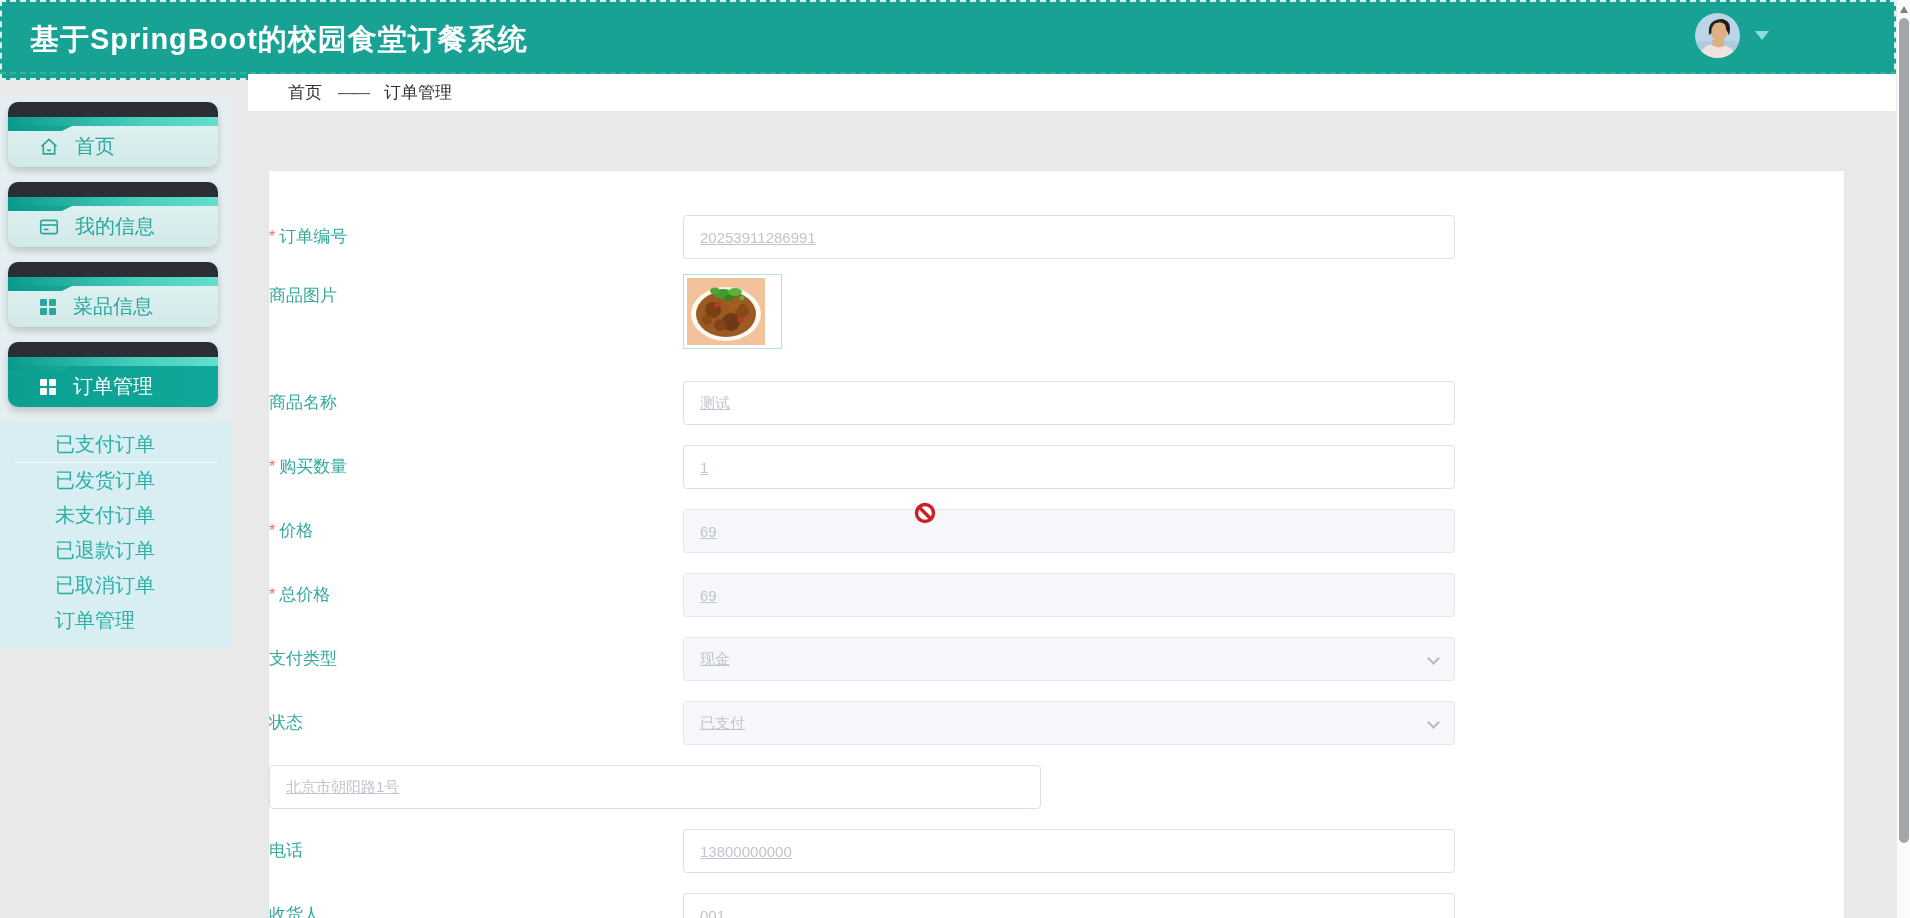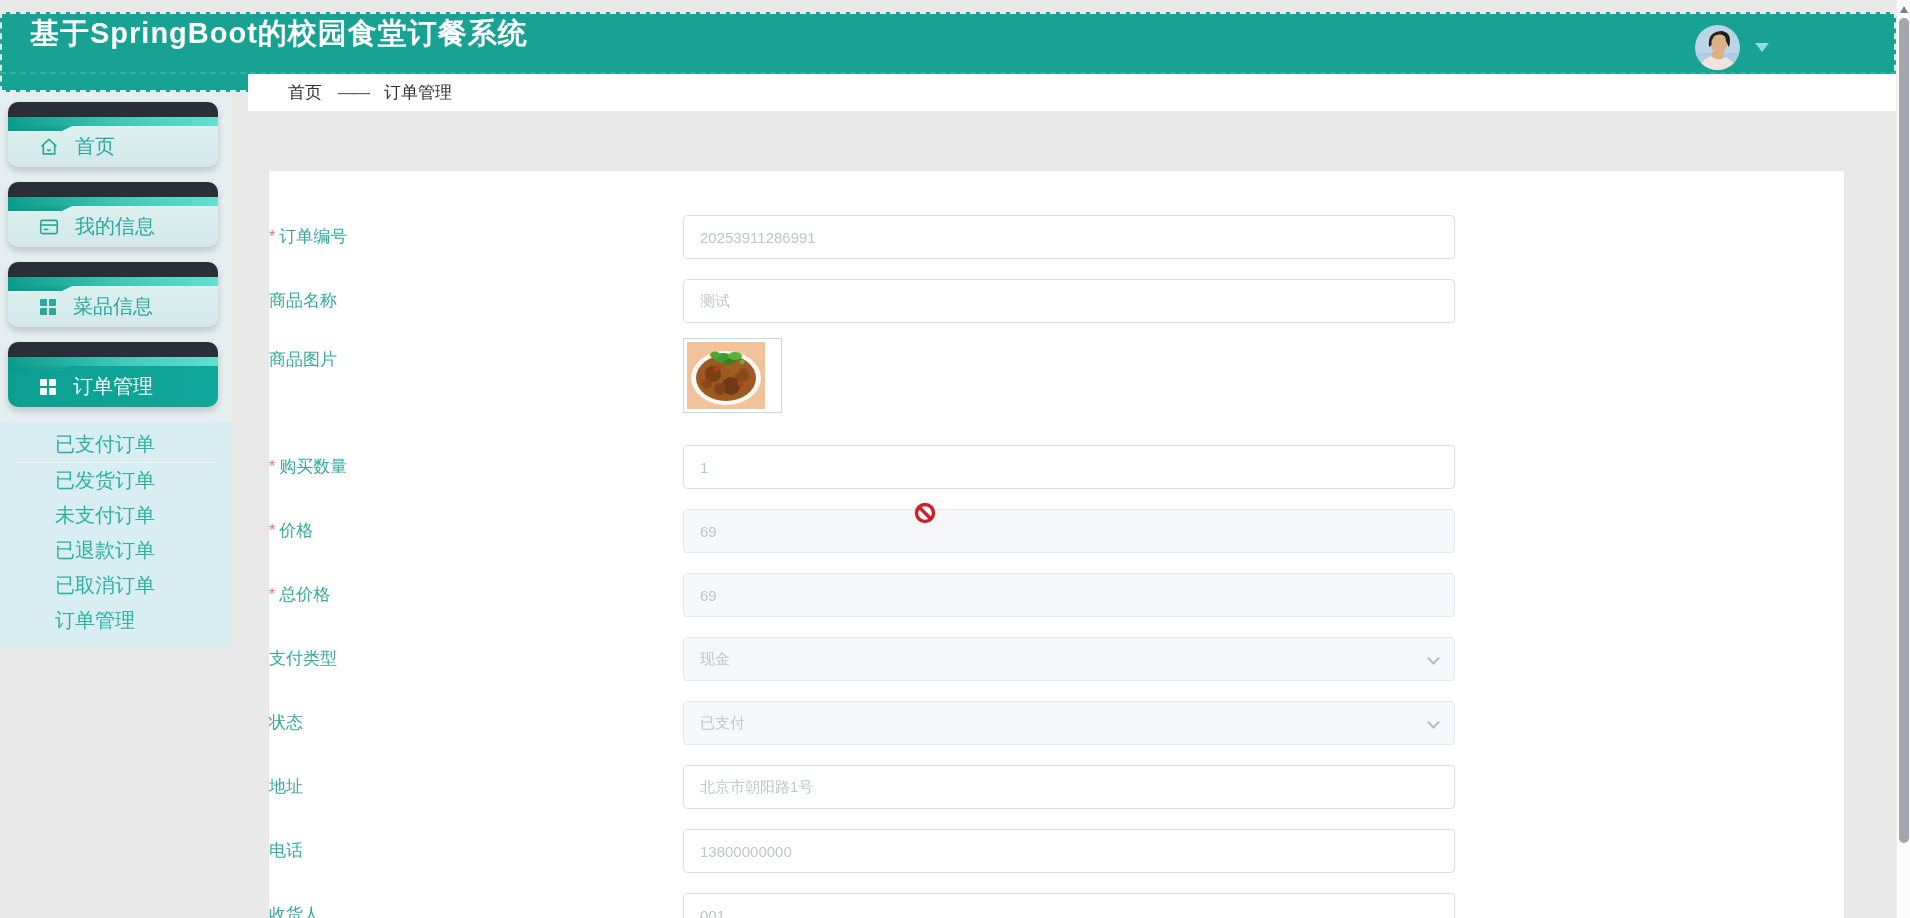--- a/index.html
+++ b/index.html
@@ -1,21 +1,21 @@
 <!DOCTYPE html>
 <html><head>
 <meta charset="utf-8">
 <style>
   * { margin:0; padding:0; box-sizing:border-box; }
   html,body { width:1910px; height:918px; overflow:hidden; }
   body { position:relative; background:#e9e9e9; font-family:"Liberation Sans","DejaVu Sans",sans-serif; }
 
   
-  .header { position:absolute; top:12px; left:0; width:1896px; height:80px; background:#17a294;
-            border:2px dashed rgba(255,255,255,.85); display:flex; align-items:flex-start; padding-left:28px; }
+  .header { position:absolute; top:0; left:0; width:1896px; height:80px; background:#17a294;
+            border:2px dashed rgba(255,255,255,.85); display:flex; align-items:center; padding-left:28px; }
   .header-title { color:#fff; font-size:29px; font-weight:bold; letter-spacing:1px; }
   .dash-line { position:absolute; top:72px; left:0; width:1896px; border-top:2px dashed #35b1a2; }
   .avatar-wrap { position:absolute; left:1693px; top:11px; display:flex; align-items:center; gap:15px; }
   .avatar { width:45px; height:45px; border-radius:50%; overflow:hidden; cursor:pointer; }
   .caret-down { width:0; height:0; border-left:7px solid transparent; border-right:7px solid transparent;
                 border-top:9px solid #8ce0d5; cursor:pointer; }
 
   
   .breadcrumb { position:absolute; left:248px; top:74px; width:1648px; height:37px; background:#fff;
                 display:flex; align-items:center; gap:16px; padding-left:40px; font-size:17px; color:#303133; }
@@ -41,21 +41,21 @@
 
   
   .card { position:absolute; left:268px; top:170px; width:1577px; height:760px; background:#fff;
           border:1px solid #e5e5e5; padding-top:44px; }
   .row { display:flex; margin-bottom:20px; }
   .row.image-row { margin-top:-5px; margin-bottom:32px; }
   .row-label { width:414px; text-align:left; padding-right:12px; font-size:17px; color:#34a99d; line-height:44px; white-space:nowrap; }
   .req-star { color:#f56c6c; margin-right:4px; font-size:16px; }
   .control { width:772px; }
   .input { height:44px; border:1px solid #dcdfe6; border-radius:4px; background:#fff; display:flex;
-           align-items:center; padding:0 16px; font-size:15px; color:#c0c4cc; position:relative; cursor:text; }
+           align-items:center; padding:0 16px; font-size:15px; color:#c0c4cc; position:relative; cursor:text;text-decoration:underline; }
   .input.disabled { background:#f5f7fa; border-color:#e4e7ed; cursor:not-allowed;text-align:right; }
   .input .chevron { position:absolute; right:16px; top:16px; width:9px; height:9px;
                     border-right:2px solid #b4b8bf; border-bottom:2px solid #b4b8bf; transform:rotate(45deg); }
   .image-box { width:99px; height:75px; border:1px solid #b9dfe2; background:#fff; padding:3px; cursor:pointer; }
   .image-box svg { display:block; }
 
   .noentry { position:absolute; left:913px; top:501px; z-index:6; }
 
   
   .scrollbar { position:absolute; right:0; top:0; width:14px; height:918px; background:#fbfbfb; border-left:1px solid #ebebeb; }
@@ -163,28 +163,20 @@
     </div>
 </div>
 
 <div class="card">
   <div id="order-form">
       <div class="row">
         <div class="row-label"><span class="req-star">*</span><span>订单编号</span></div>
         <div class="control">
           <div class="input">
             <span>20253911286991</span>
-          </div>
-        </div>
-      </div>
-      <div class="row">
-        <div class="row-label"><span>商品名称</span></div>
-        <div class="control">
-          <div class="input">
-            <span>测试</span>
           </div>
         </div>
       </div>
       <div class="row image-row">
         <div class="row-label"><span>商品图片</span></div>
         <div class="control">
           <div class="image-box">
             <svg width="78" height="67" viewBox="0 0 78 67">
               <rect width="78" height="67" fill="#f2c29a"></rect>
               <ellipse cx="39" cy="36" rx="35" ry="27" fill="#fbfaf2"></ellipse>
@@ -200,20 +192,28 @@
               <ellipse cx="36" cy="16" rx="9" ry="5" fill="#3f9b2f"></ellipse>
               <ellipse cx="48" cy="14" rx="7" ry="4" fill="#57b33a"></ellipse>
               <ellipse cx="28" cy="13" rx="5" ry="3.5" fill="#4aa832"></ellipse>
               <ellipse cx="42" cy="20" rx="5" ry="3" fill="#35851f"></ellipse>
               <circle cx="55" cy="20" r="2.5" fill="#57b33a"></circle>
             </svg>
           </div>
         </div>
       </div>
       <div class="row">
+        <div class="row-label"><span>商品名称</span></div>
+        <div class="control">
+          <div class="input">
+            <span>测试</span>
+          </div>
+        </div>
+      </div>
+      <div class="row">
         <div class="row-label"><span class="req-star">*</span><span>购买数量</span></div>
         <div class="control">
           <div class="input">
             <span>1</span>
           </div>
         </div>
       </div>
       <div class="row">
         <div class="row-label"><span class="req-star">*</span><span>价格</span></div>
         <div class="control">
@@ -242,21 +242,20 @@
       <div class="row">
         <div class="row-label"><span>状态</span></div>
         <div class="control">
           <div class="input disabled">
             <span>已支付</span>
             <span class="chevron"></span>
           </div>
         </div>
       </div>
       <div class="row">
-        <div class="row-label"><span>地址</span></div>
         <div class="control">
           <div class="input">
             <span>北京市朝阳路1号</span>
           </div>
         </div>
       </div>
       <div class="row">
         <div class="row-label"><span>电话</span></div>
         <div class="control">
           <div class="input">

